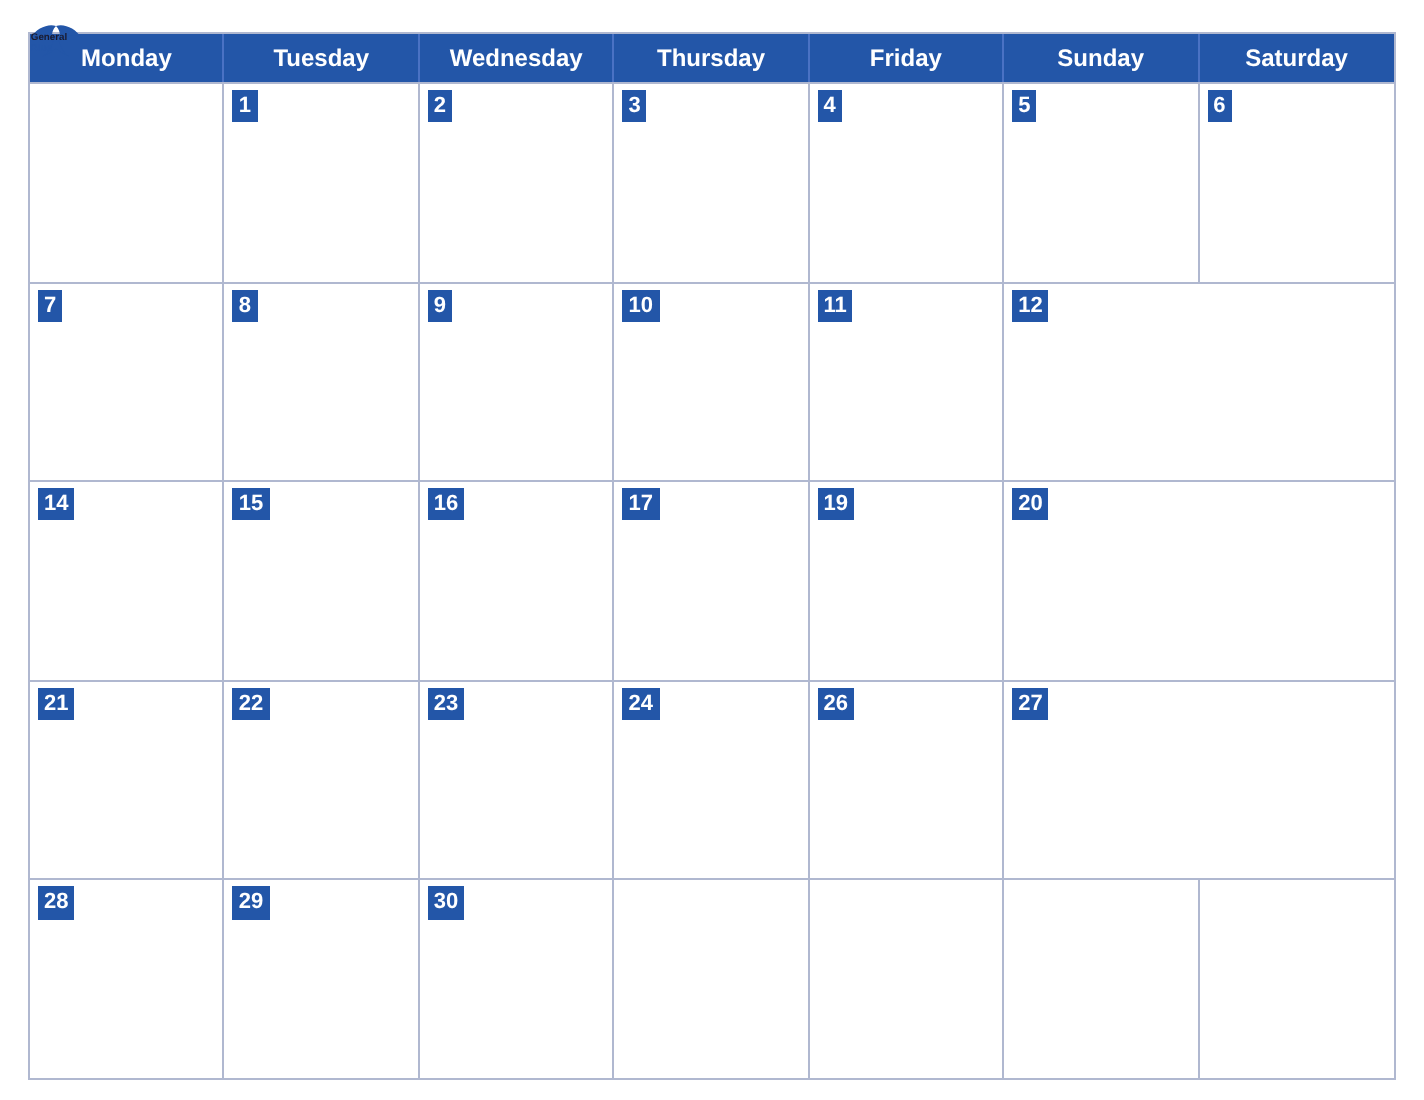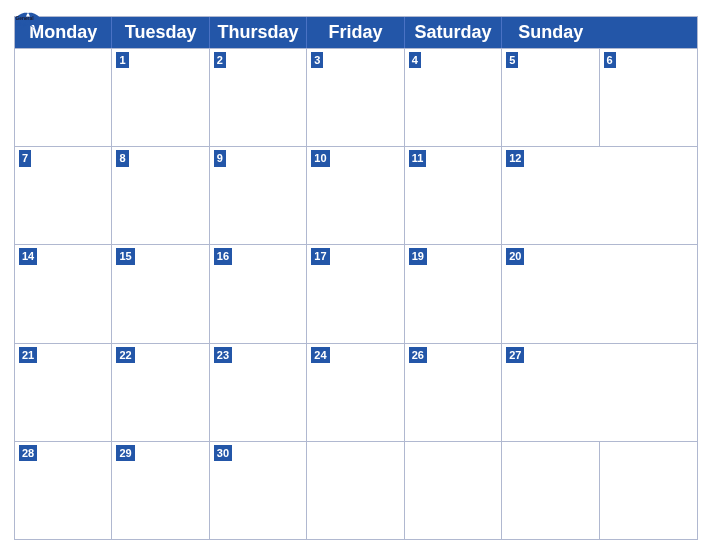--- a/index.html
+++ b/index.html
@@ -56,21 +56,21 @@
       border: 1px solid #b0b8d0;
     }
     .day-headers {
       display: grid;
       grid-template-columns: repeat(7, 1fr);
       background: #2356a8;
     }
     .day-header {
       text-align: center;
       color: #fff;
-      font-size: 18px;
+      font-size: 12px;
       font-weight: bold;
       padding: 5px 2px;
       border-right: 1px solid #4a72c4;
     }
     .day-header:last-child {
       border-right: none;
     }
     .weeks {
       flex: 1;
       display: flex;
@@ -128,24 +128,25 @@
       </svg>
     </div>
     <h1 class="title"></h1>
     <div class="country"></div>
   </div>
 
   <div class="calendar">
     <div class="day-headers">
     <div class="day-header">Monday</div>
         <div class="day-header">Tuesday</div>
+        <div class="day-header">Wednesday</div>
         <div class="day-header">Thursday</div>
         <div class="day-header">Friday</div>
+        <div class="day-header">Sunday</div>
         <div class="day-header">Saturday</div>
-        <div class="day-header">Sunday</div>
       </div>
     <div class="weeks">
     <div class="week-row">
           <div class="day-cell"></div>
           <div class="day-cell">
             <span class="day-number">1</span>
           </div>
           <div class="day-cell">
             <span class="day-number">2</span>
           </div>

